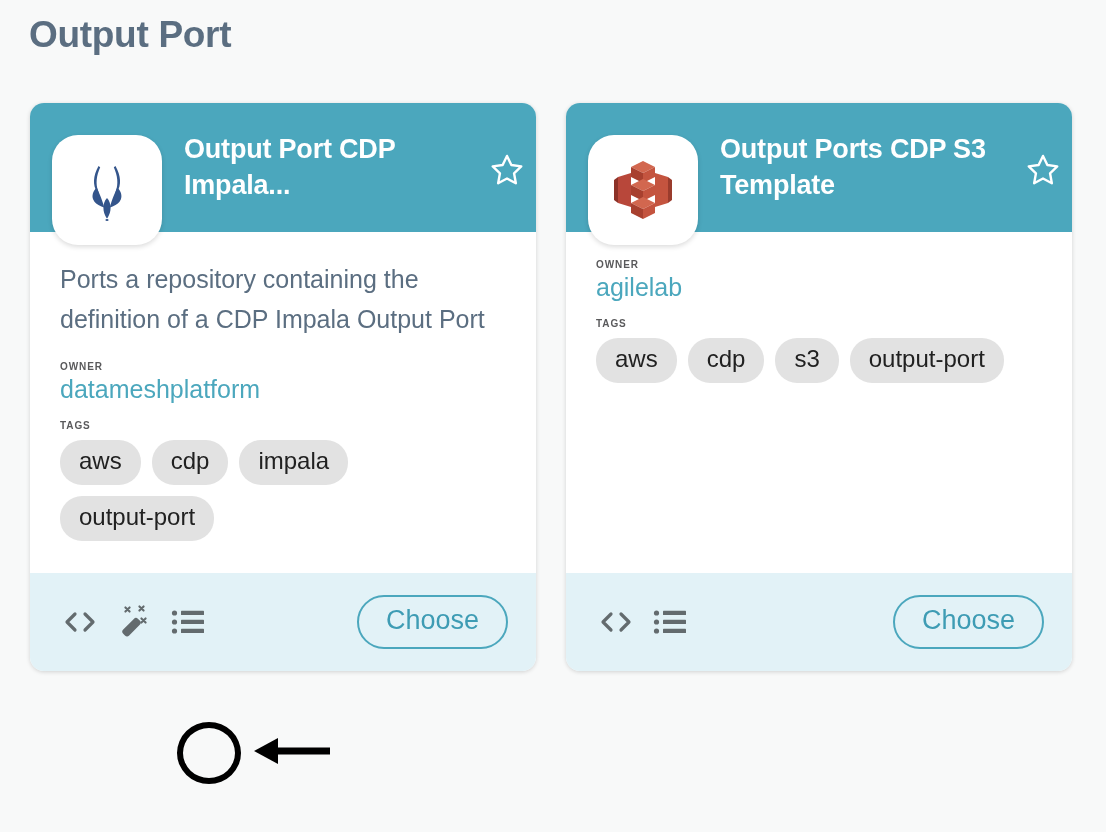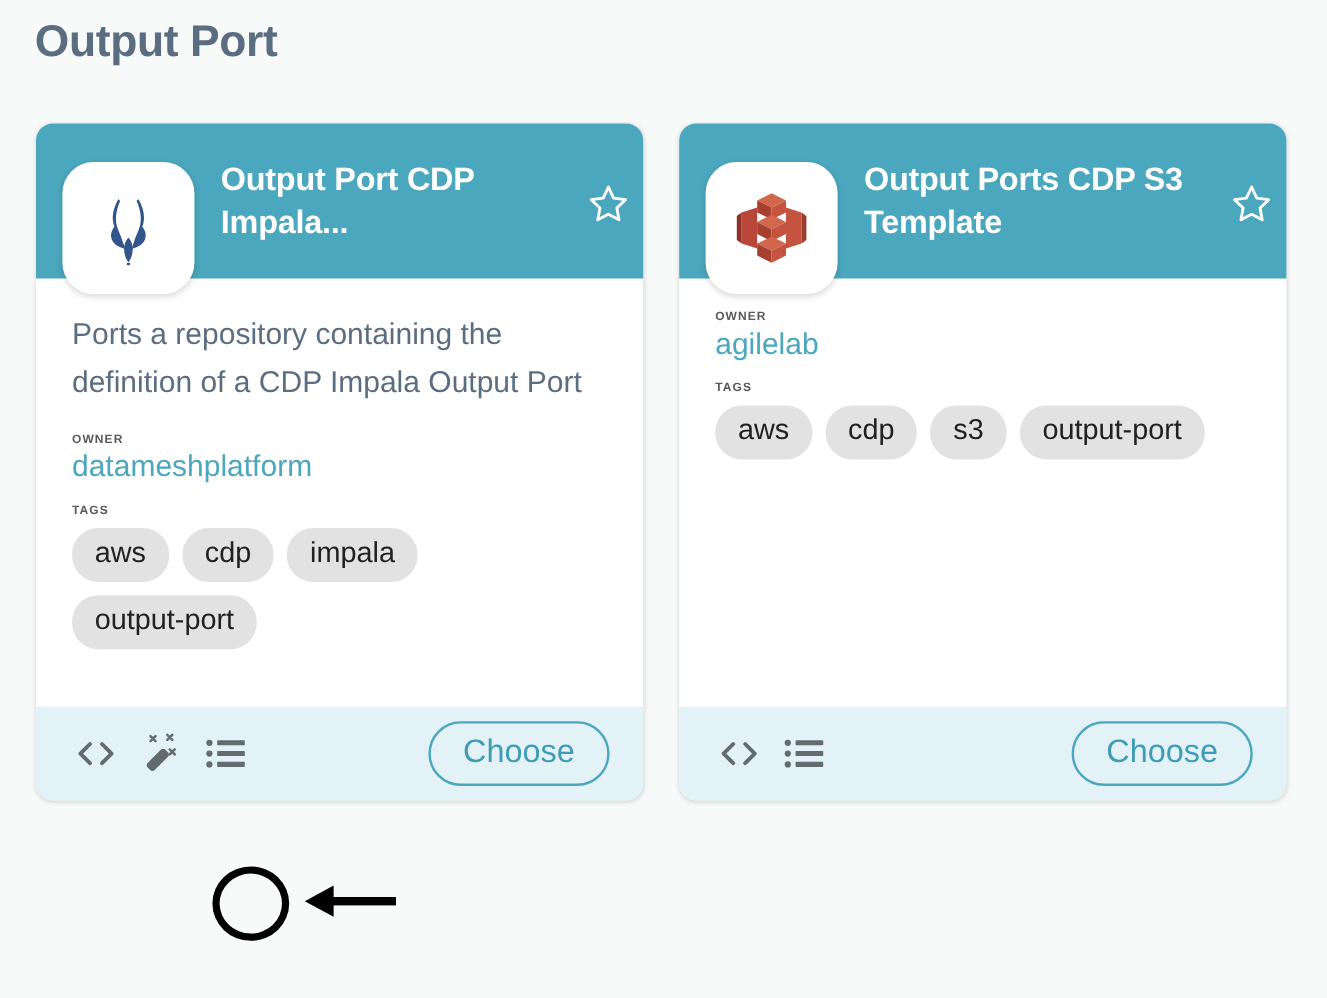--- a/index.html
+++ b/index.html
@@ -134,22 +134,22 @@
     border-radius: 22px;
     padding: 6px 19px 9px 19px;
     line-height: 1.25;
     cursor: pointer;
   }
 
   
   .card-footer {
     background: #e2f2f7;
     border-radius: 0 0 14px 14px;
-    height: 78px;
-    margin-top: 48px;
+    height: 98px;
+    margin-top: 32px;
     display: flex;
     align-items: center;
     padding: 0 28px 0 30px;
     box-sizing: border-box;
     position: relative;
   }
   .footer-icons {
     display: flex;
     align-items: center;
     gap: 16px;

